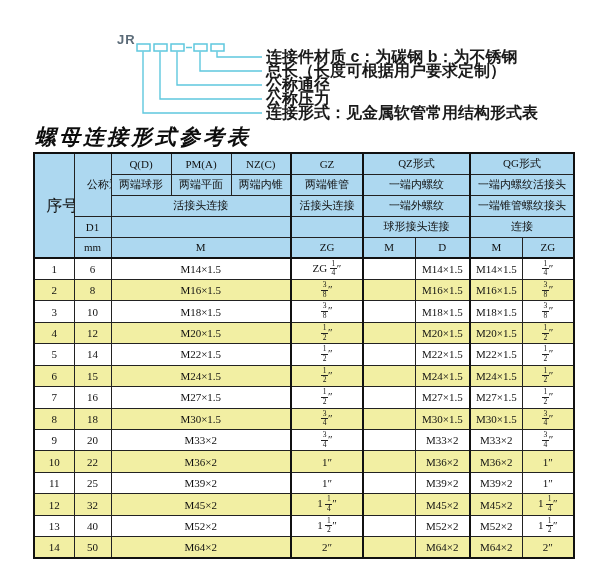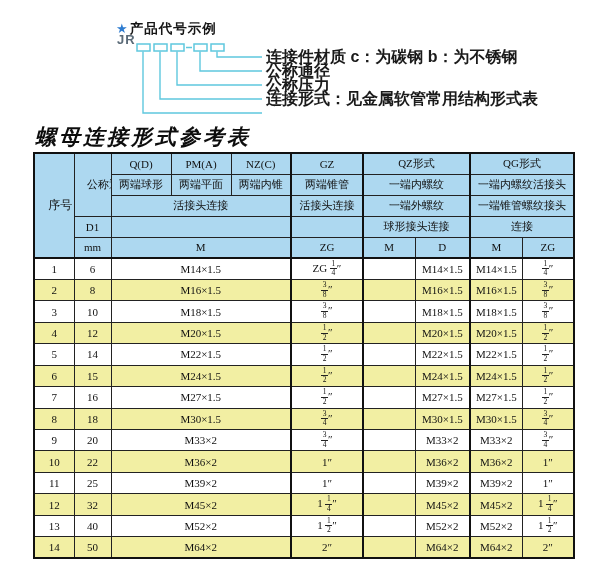--- a/index.html
+++ b/index.html
@@ -26,34 +26,31 @@
   table.ref th,table.ref td{border:1px solid #222;padding:0;text-align:center;vertical-align:middle;
     font-size:11px;font-weight:normal;overflow:hidden;white-space:nowrap;}
   thead tr{height:21px;}
   tbody tr{height:21.45px;}
   thead th{background:var(--hdr,#ADD8F0);}
   thead{border-bottom:2px solid #111;}
   tbody tr:nth-child(odd) td{background:#ffffff;}
   tbody tr:nth-child(even) td{background:var(--yel,#F2EFA3);}
   .bl2{border-left:2px solid #111 !important;}
   .vtext{width:1em;margin:0 auto;word-break:break-all;line-height:1.35;font-size:11px;}
-  .vseq{line-height:3.6;font-size:12px;}
+  .vseq{line-height:3.6;font-size:16px;}
   .fr{display:inline-block;vertical-align:-0.42em;text-align:center;font-size:7.5px;line-height:1.15;font-family:"Liberation Serif",serif;}
   .fr b{display:block;font-weight:normal;border-bottom:1px solid #222;padding:0 1.5px;}
   .fr i{display:block;font-style:normal;}
 </style>
 </head>
 <body>
 
 <div id="page">
 
   <div class="diagram">
-    <div class="diag-heading">
-      <span class="star">★</span><span>产品代号示例</span>
-    </div>
     <div class="code-prefix">JR</div>
 
     <svg class="diag-svg" width="600" height="148">
       <g style="stroke:var(--accent,#5FC8DE);stroke-width:1.5;fill:#fff;">
         <rect x="137" y="44" width="13" height="7"></rect>
         <rect x="154" y="44" width="13" height="7"></rect>
         <rect x="171" y="44" width="13" height="7"></rect>
         <line x1="186" y1="47.5" x2="192" y2="47.5"></line>
         <rect x="194" y="44" width="13" height="7"></rect>
         <rect x="211" y="44" width="13" height="7"></rect>
@@ -62,20 +59,21 @@
         <polyline points="217,51.5 217,57 262,57"></polyline>
         <polyline points="200,51.5 200,71 262,71"></polyline>
         <polyline points="177,51.5 177,85 262,85"></polyline>
         <polyline points="160,51.5 160,99 262,99"></polyline>
         <polyline points="143,51.5 143,113 262,113"></polyline>
       </g>
     </svg>
 
     <div class="code-labels">
       <div class="code-label">连接件材质  c：为碳钢  b：为不锈钢</div>
+      <div class="code-label">总长（长度可根据用户要求定制）</div>
       <div class="code-label">公称通径</div>
       <div class="code-label">公称压力</div>
       <div class="code-label">连接形式：见金属软管常用结构形式表</div>
     </div>
   </div>
 
   <div class="tbl-title">螺母连接形式参考表</div>
 
   <table class="ref">
     <colgroup>

